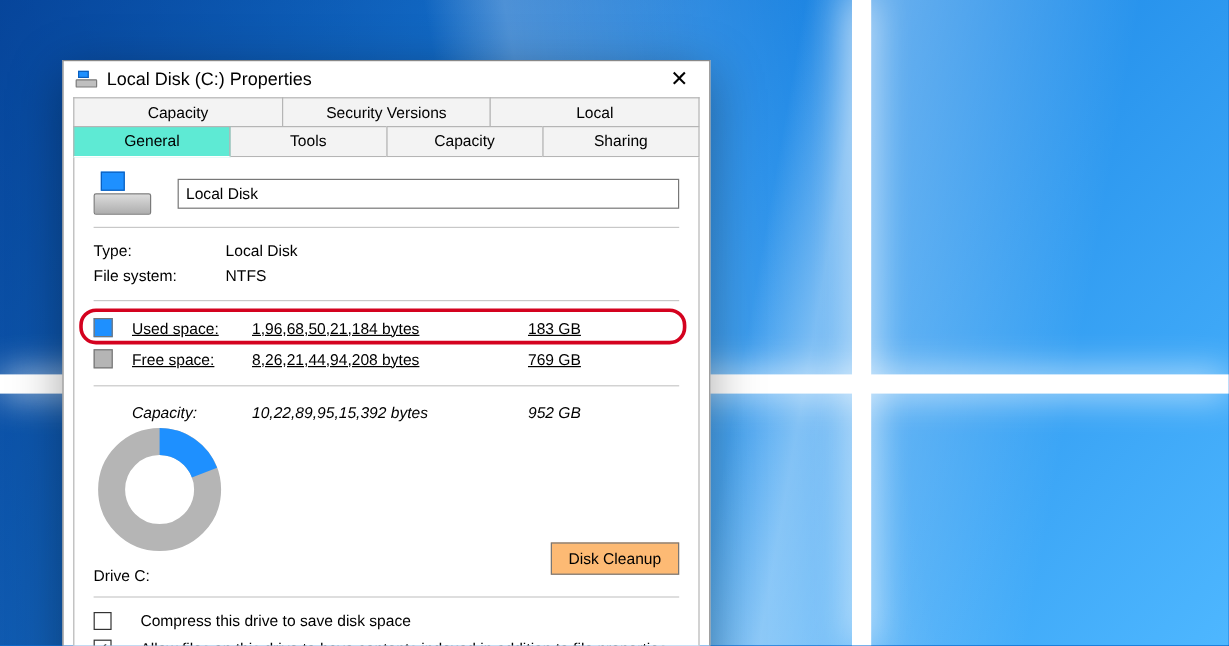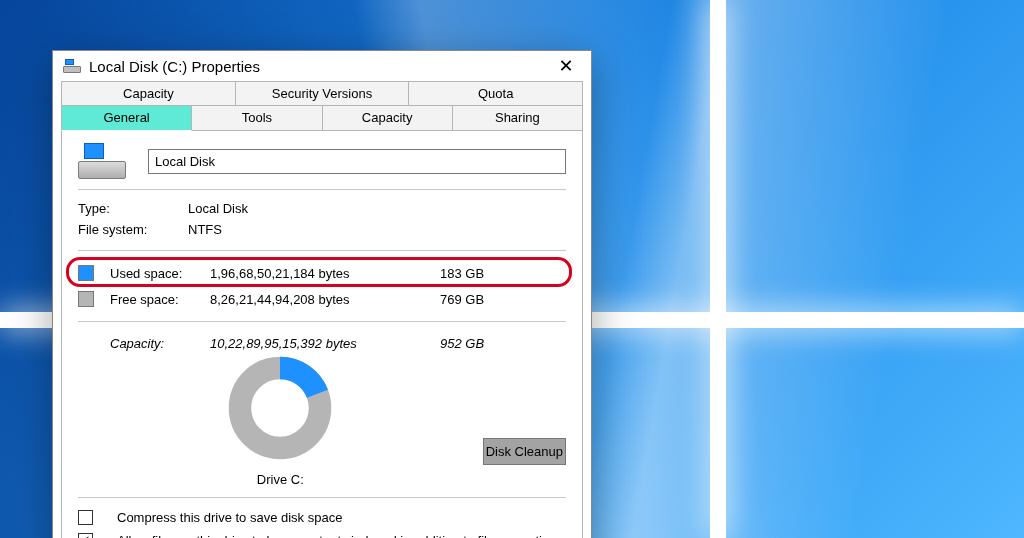--- a/index.html
+++ b/index.html
@@ -108,45 +108,45 @@
     font:inherit;
   }
   hr.sep { border:none; border-top:1px solid #c8c8c8; margin:10px 0 8px; }
 
   .kv { display:flex; padding:3px 0; }
   .kv .k { width:110px; }
   .kv .v { flex:1; }
 
   .usage-block { position:relative; padding:2px 0; }
   .usage-row {
-    display:flex; align-items:center; padding:4px 0;
+    display:flex; align-items:center; padding:4px 0;text-decoration:underline;
   }
   .square { width:16px; height:16px; margin-right:16px; border:1px solid #777; }
   .sq-used { background:#1e90ff; }
   .sq-free { background:#b5b5b5; }
   .u-label { width:100px; }
   .u-bytes { width:230px; }
   .u-gb   { width:70px; text-align:left; }
   .highlight {
     position:absolute;
     left:-12px; right:-6px; top:-2px; height:30px;
     border:3px solid #d4021f; border-radius:14px;
     pointer-events:none;
   }
 
   .cap-row { display:flex; padding:6px 0 2px 32px;font-style:italic; }
   .cap-row .k { width:100px; }
   .cap-row .bytes { width:230px; }
 
   .donut-row { display:flex; align-items:flex-end; }
-  .donut-wrap { flex:1; text-align:center; }
+  .donut-wrap { flex:1; text-align:left; }
   .donut-label { margin-top:6px; }
   .cleanup-btn {
-    border:1px solid #777; background:#a3a3a3;
-    padding:5px 2px; font:inherit; margin-bottom:22px;
+    border:1px solid #777; background:#fdba74;
+    padding:5px 14px; font:inherit; margin-bottom:8px;
   }
 
   .check-row { display:flex; align-items:flex-start; gap:24px; padding:4px 0; }
   .check {
     width:15px; height:15px; border:1px solid #333; flex:0 0 15px;
     display:flex; align-items:center; justify-content:center;
     font-size:13px; line-height:13px;
     cursor:default;
   }
 </style>
@@ -165,21 +165,21 @@
         <span class="bar"></span>
     </span>
     <span class="title">Local Disk (C:) Properties</span>
     <span class="close">✕</span>
   </div>
 
   <div class="tabs-wrap">
     <div class="tab-row back">
       <div class="tab">Capacity</div>
       <div class="tab">Security Versions</div>
-      <div class="tab">Quota</div>
+      <div class="tab">Local</div>
     </div>
     <div class="tab-row front">
       <div class="tab active">General</div>
       <div class="tab">Tools</div>
       <div class="tab">Capacity</div>
       <div class="tab">Sharing</div>
     </div>
   </div>
 
   <div class="tab-body">

